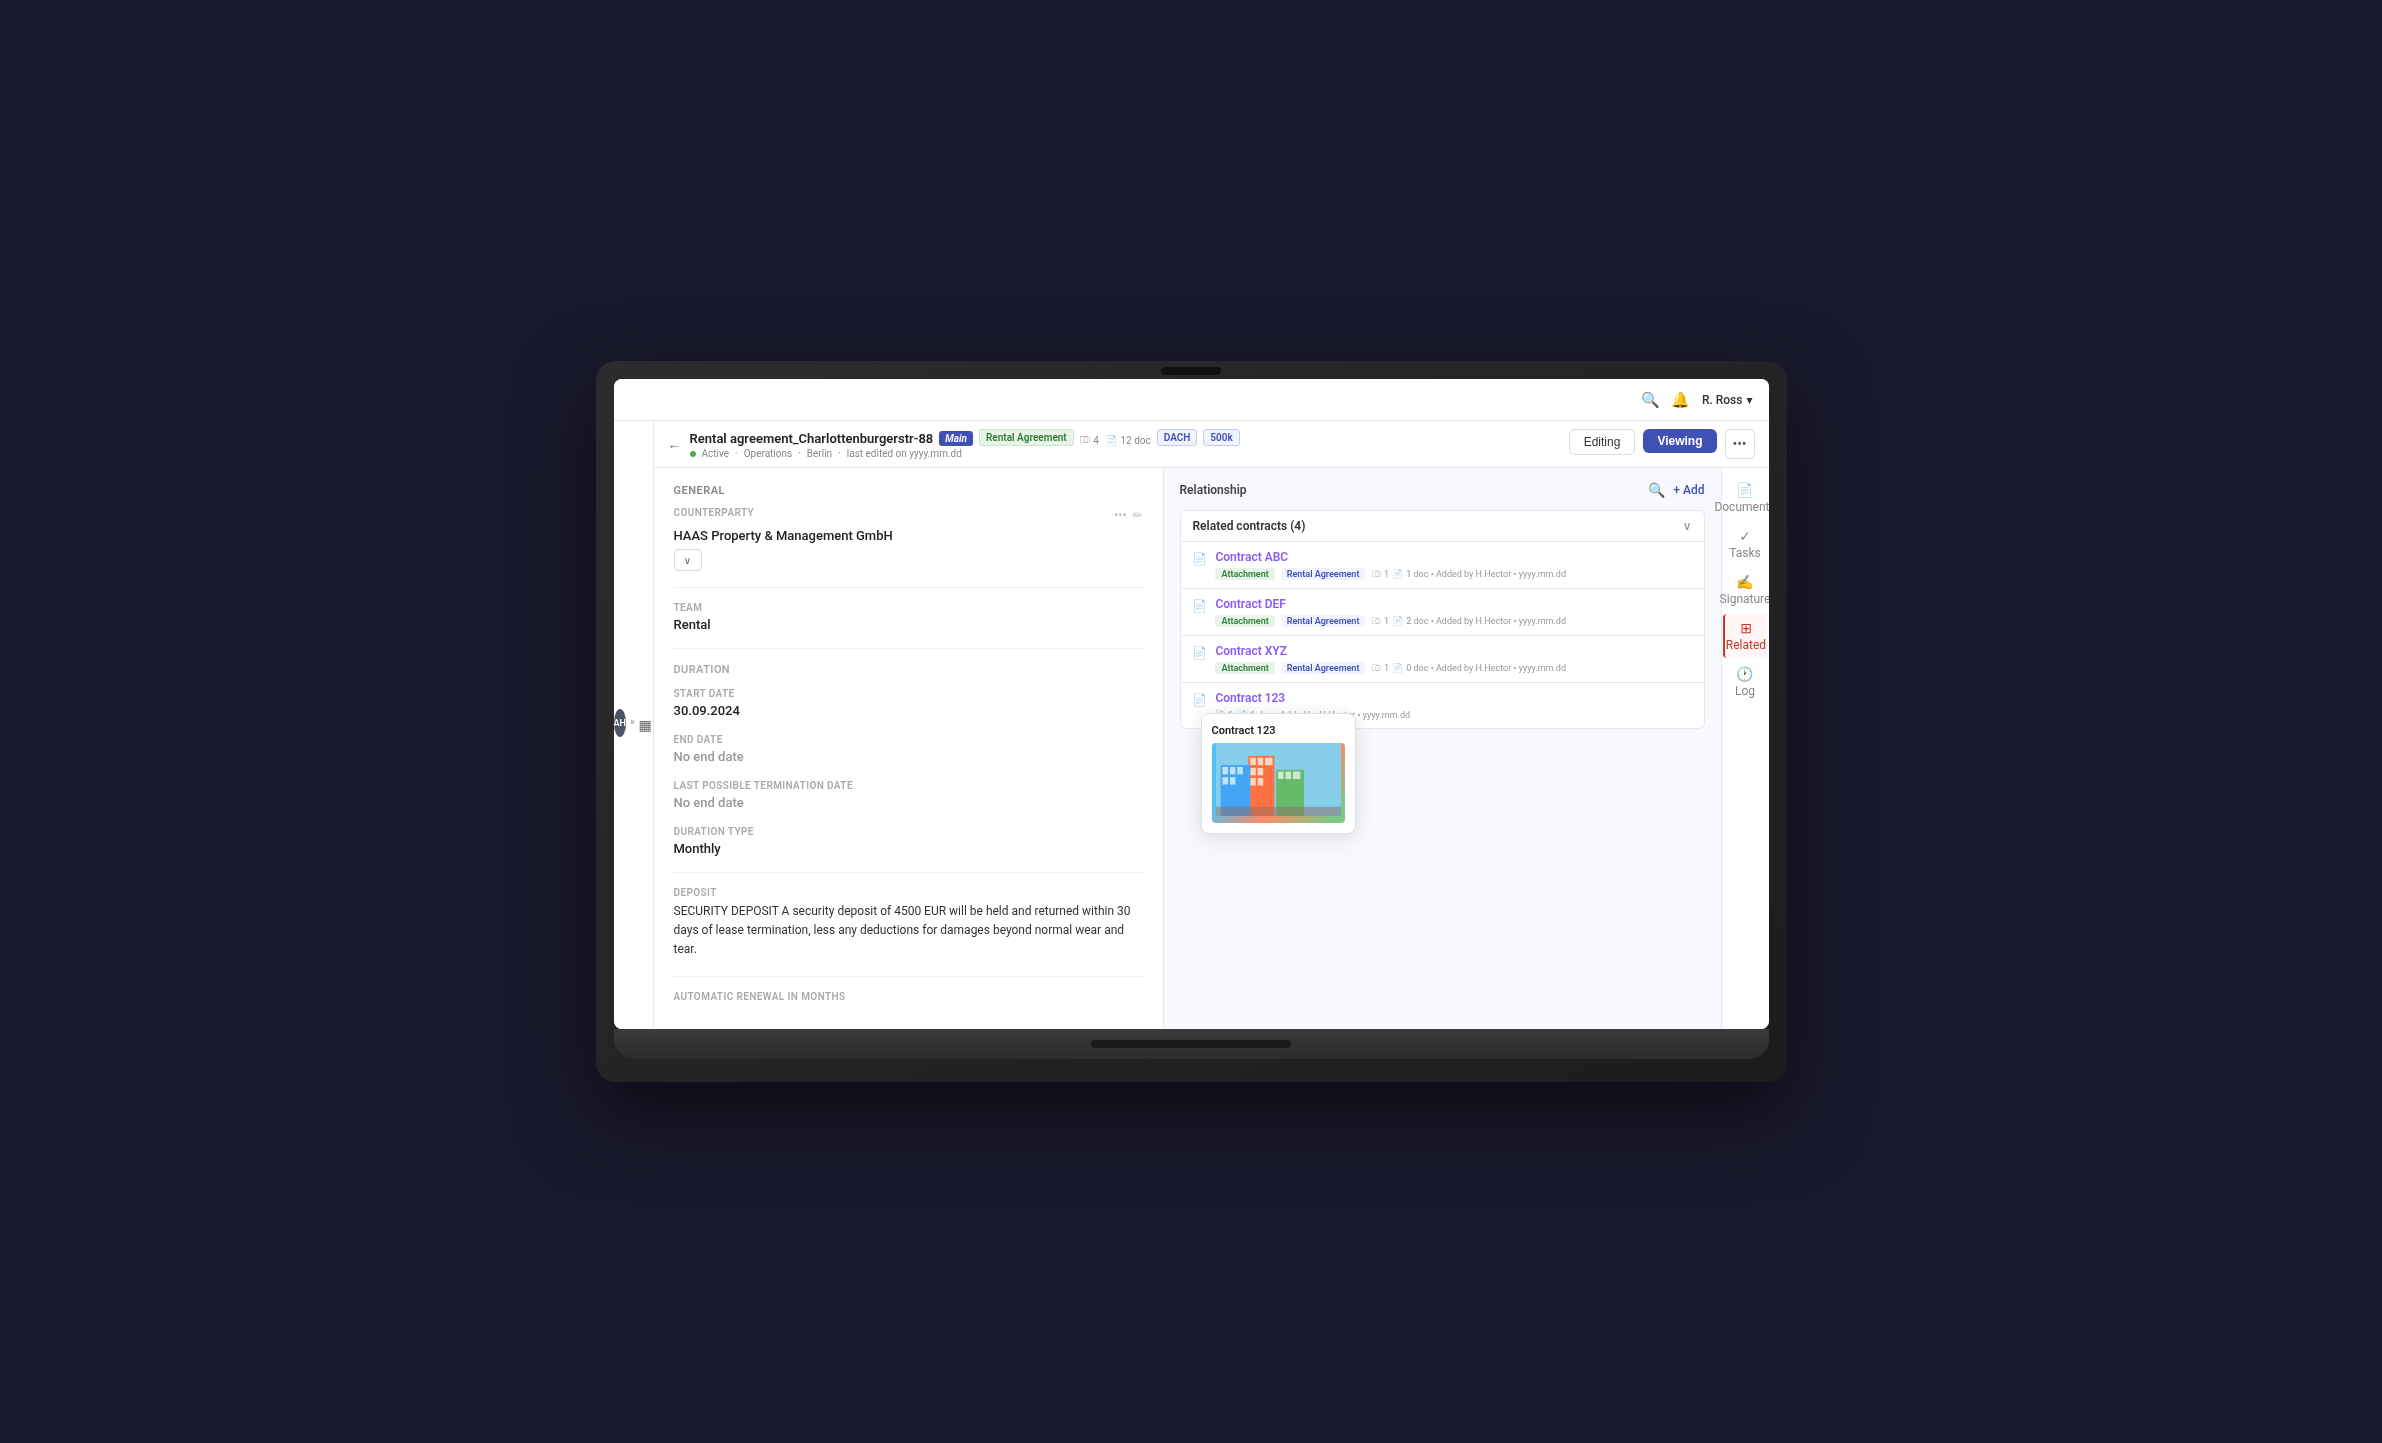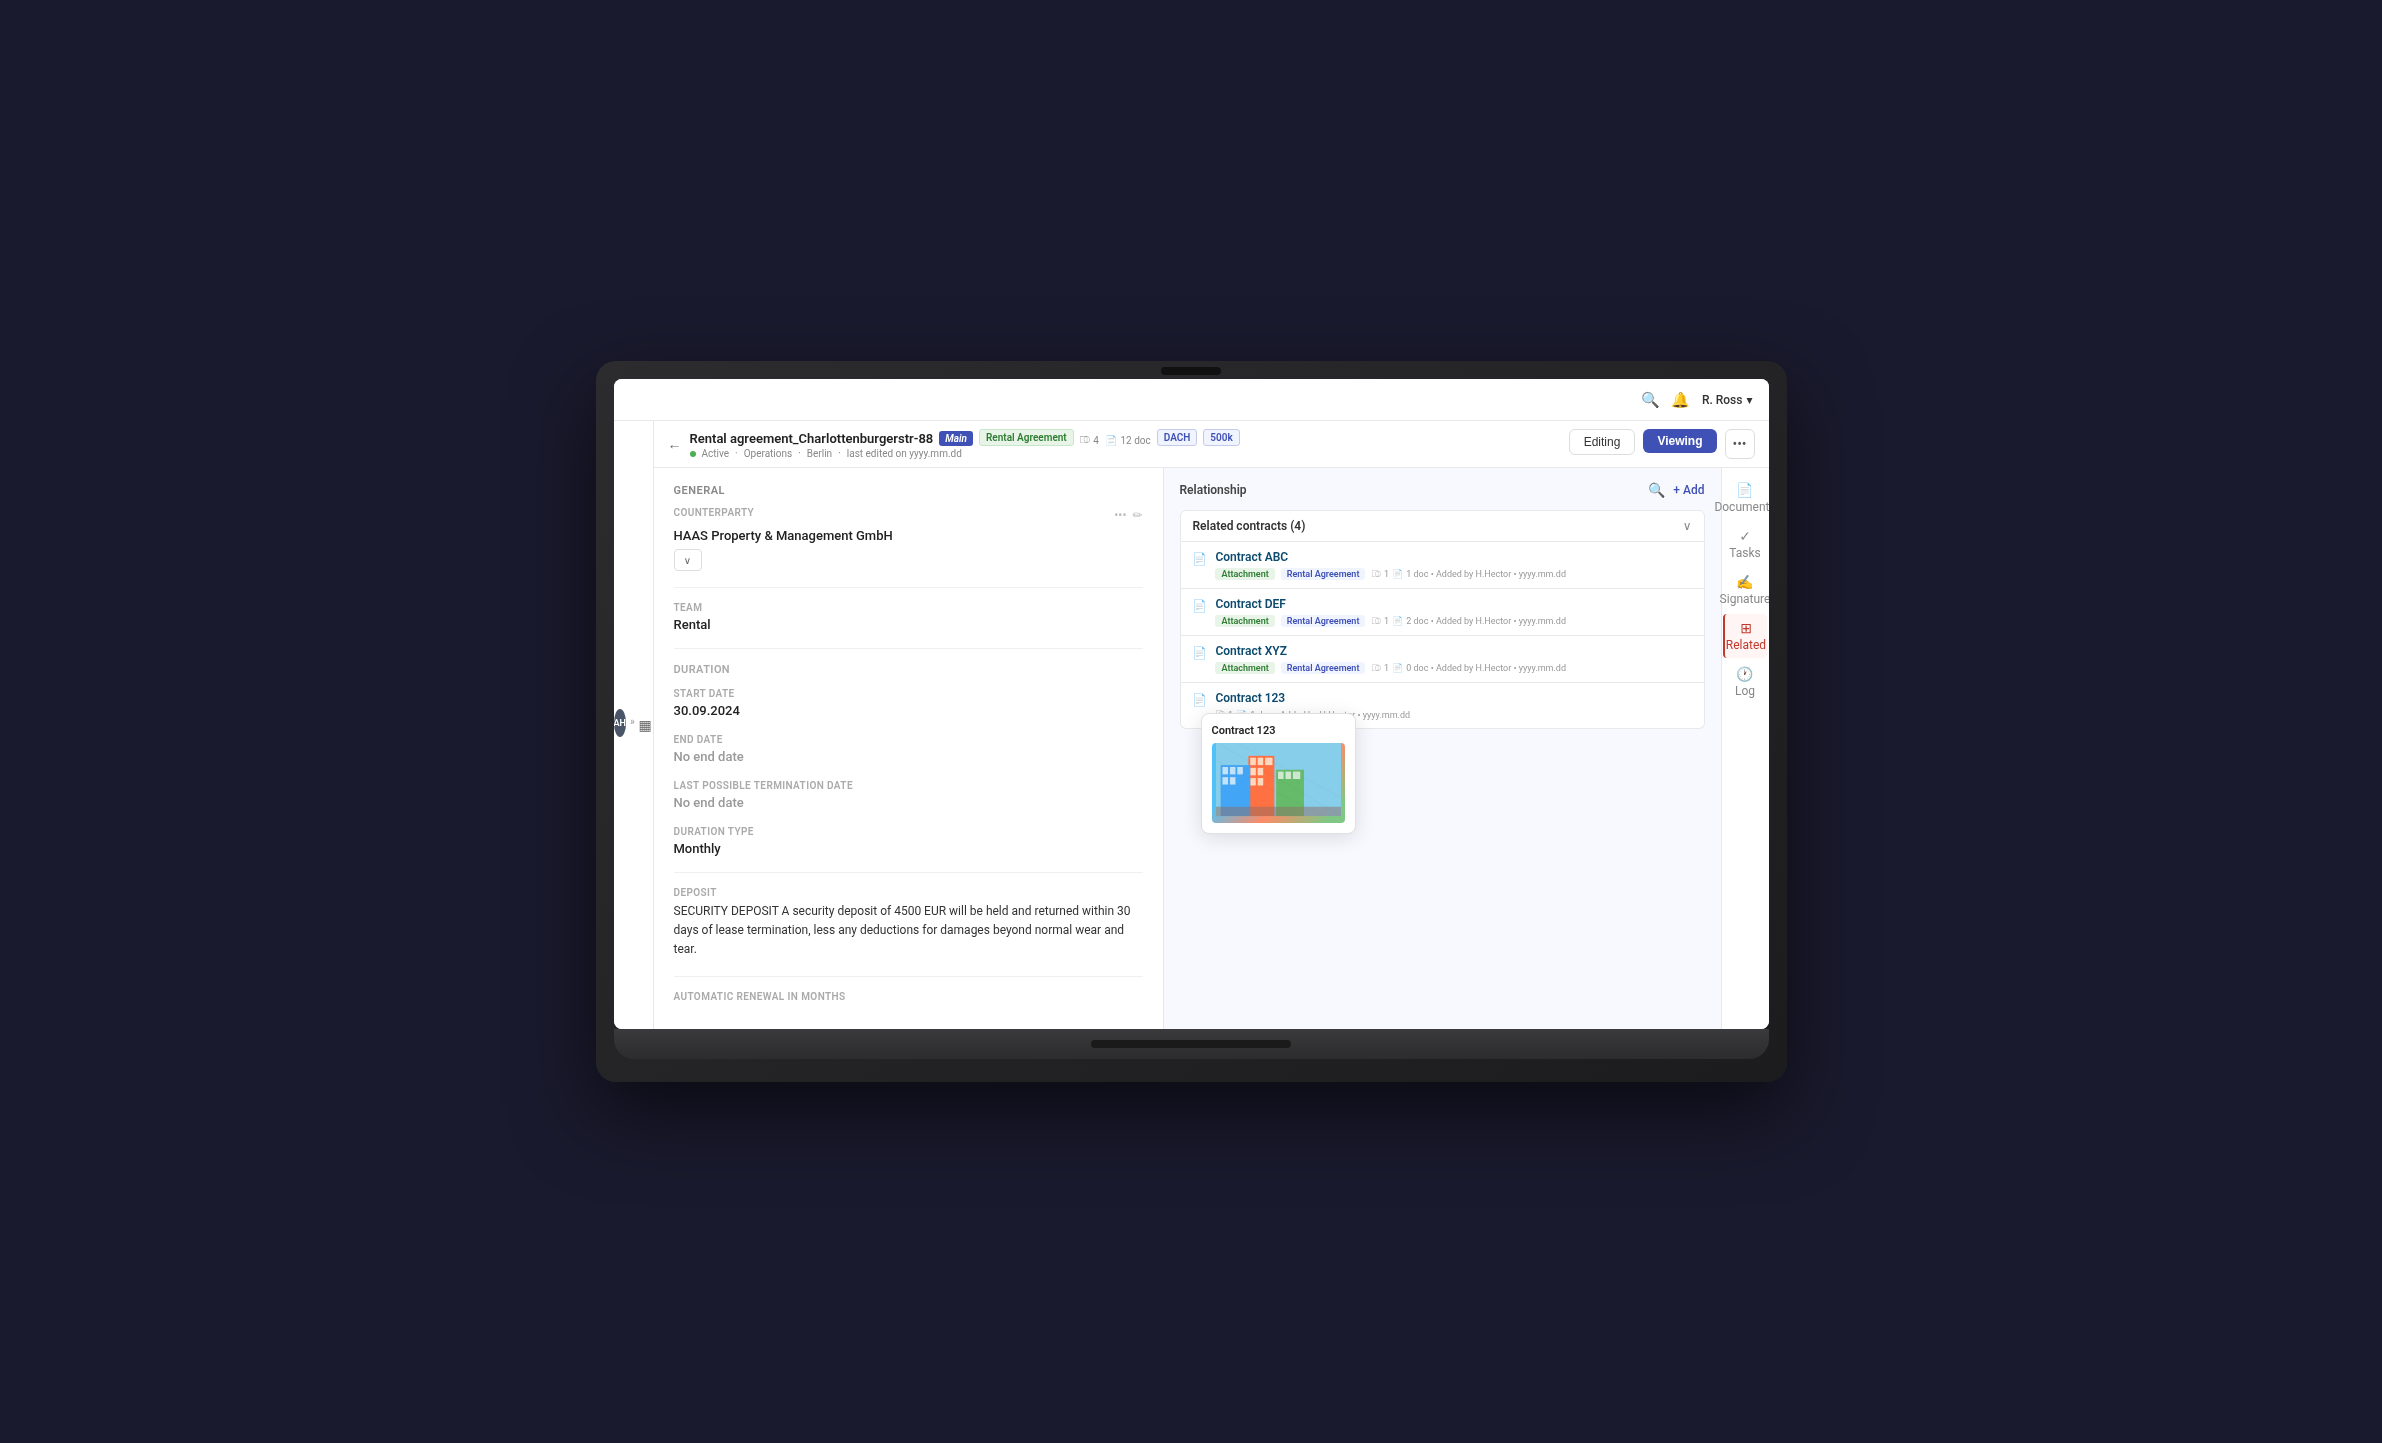--- a/index.html
+++ b/index.html
@@ -399,21 +399,21 @@
     .contract-icon {
       color: #666;
       font-size: 12px;
       margin-top: 2px;
       flex-shrink: 0;
     }
     .contract-info { flex: 1; }
     .contract-name {
       font-size: 12px;
       font-weight: 600;
-      color: #0c4a6e;
+      color: #8b5cf6;
       margin-bottom: 4px;
       cursor: pointer;
     }
     .contract-tags {
       display: flex;
       align-items: center;
       gap: 6px;
       flex-wrap: wrap;
     }
     .tag-attachment {

